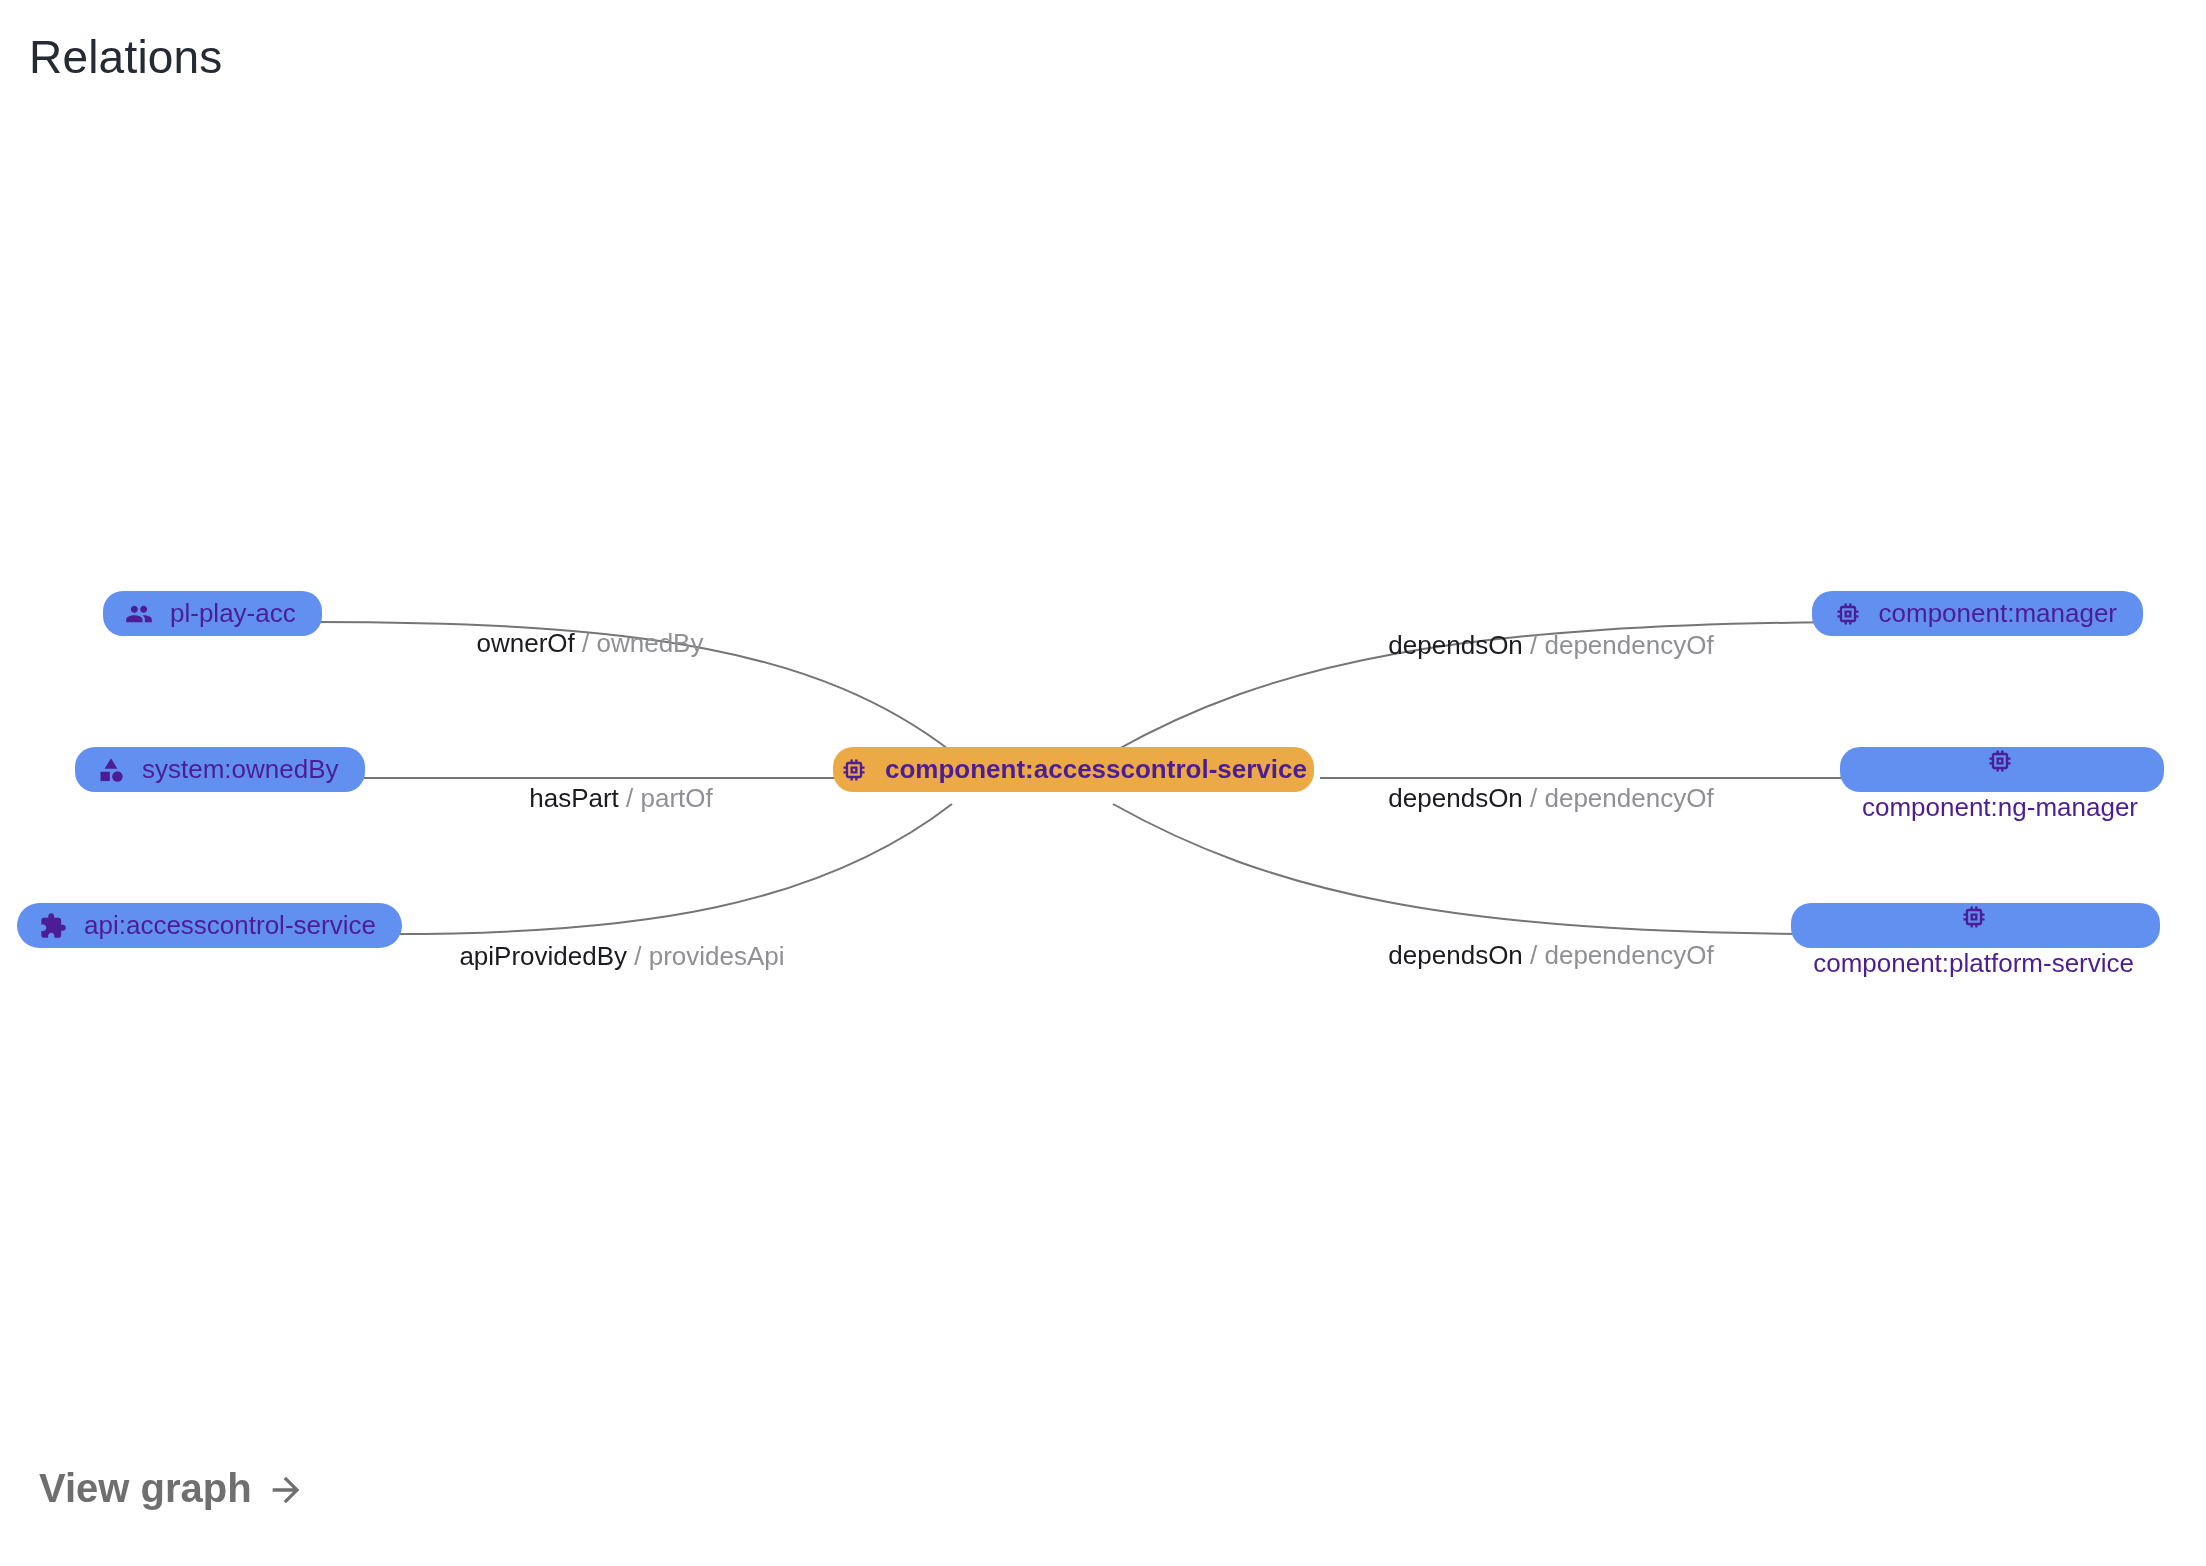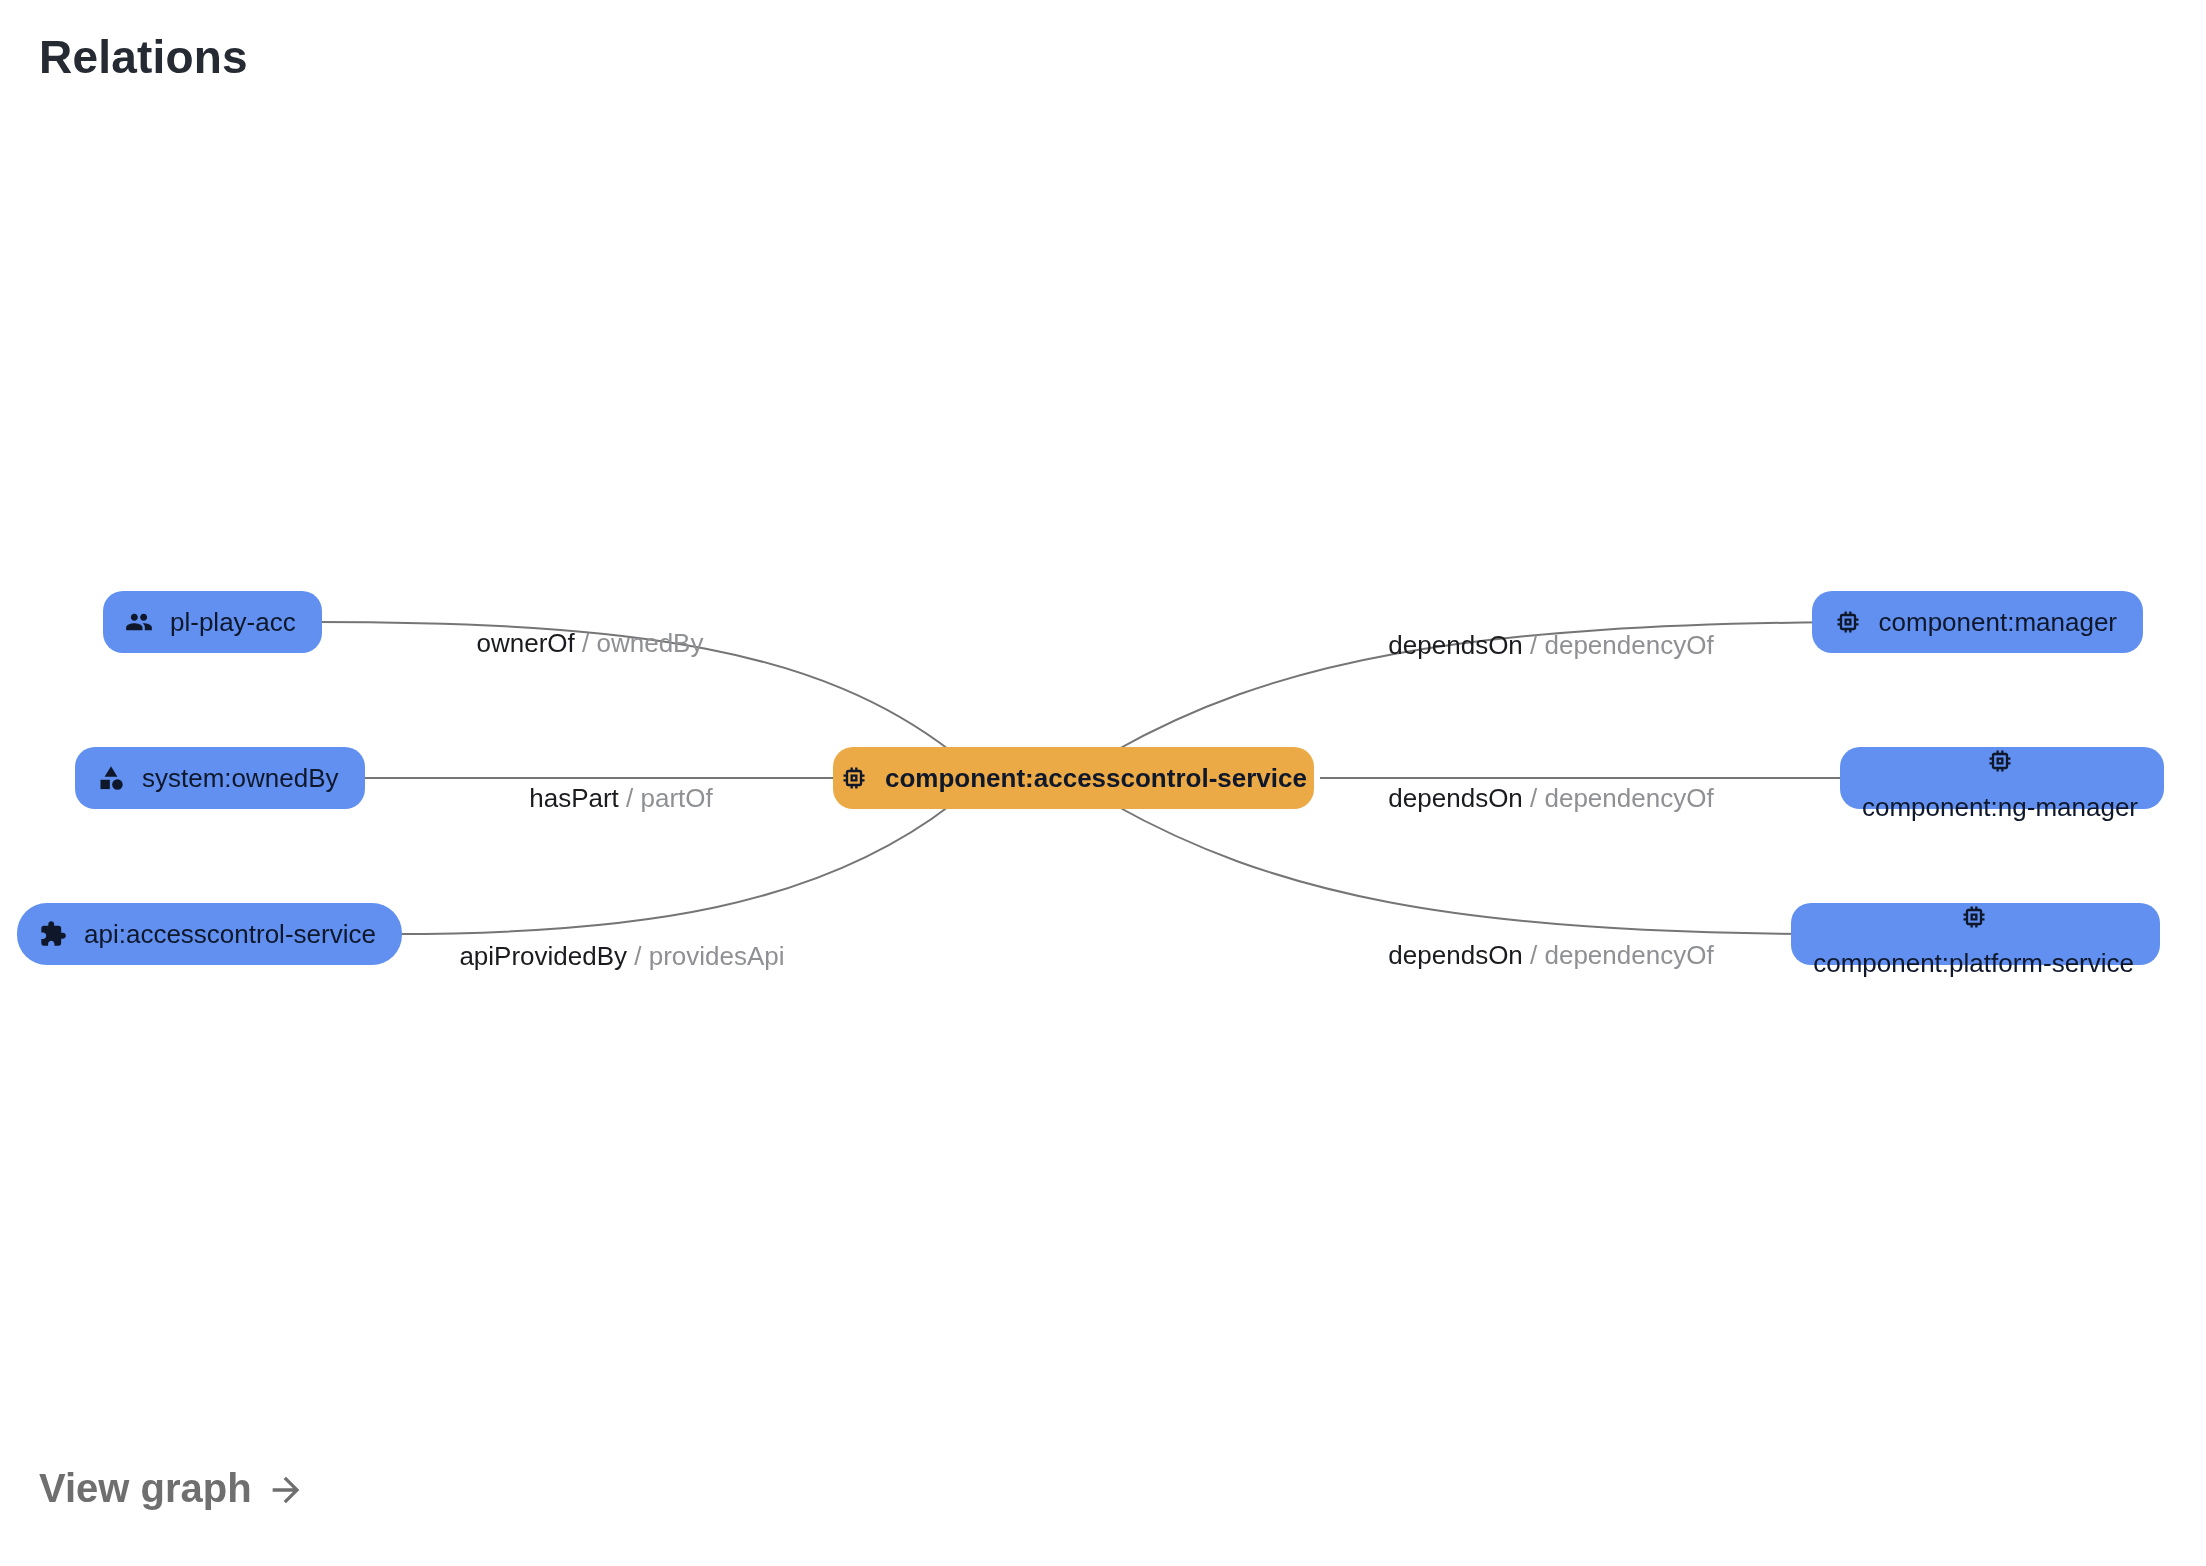--- a/index.html
+++ b/index.html
@@ -1,37 +1,37 @@
 <!DOCTYPE html>
 <html><head>
 <meta charset="utf-8">
 <style>
   * { box-sizing: border-box; margin: 0; padding: 0; }
   html, body { width: 2206px; height: 1566px; background: #ffffff; overflow: hidden;
     font-family: "Liberation Sans", "DejaVu Sans", sans-serif; }
   #app { position: relative; width: 2206px; height: 1566px; background: #ffffff; }
 
   .card-title {
-    position: absolute; left: 39px; top: 30px;
-    font-size: 46px; font-weight: 700; color: #252a33; letter-spacing: 0.2px;
+    position: absolute; left: 29px; top: 30px;
+    font-size: 46px; font-weight: 400; color: #252a33; letter-spacing: 0.2px;
   }
 
   #edge-layer { position: absolute; left: 0; top: 0; width: 2206px; height: 1566px; z-index: 1; }
   #edge-layer path { fill: none; stroke: #757575; stroke-width: 2px; }
 
   .edge-label {
     position: absolute; z-index: 2; transform: translate(-50%, -50%);
     font-size: 26px; white-space: nowrap; color: #1a1b1e;
   }
   .edge-label .inv { color: #8f9094; }
 
   .node {
-    position: absolute; z-index: 3; height: 62px; border-radius: 20px;
+    position: absolute; z-index: 3; height: 45px; border-radius: 20px;
     display: inline-flex; align-items: center; gap: 17px;
-    padding: 0 26px 0 22px; color: #0f172a; font-size: 26px; white-space: nowrap;
+    padding: 0 26px 0 22px; color: #4c1d95; font-size: 26px; white-space: nowrap;
     cursor: pointer;
   }
   .node.blue { background: #6190f0; }
   .node.orange { background: #ecaa46; font-weight: 700; padding: 0 7px; }
   .node .nicon { width: 28px; height: 28px; flex: 0 0 auto; display: inline-flex; }
   .node .nicon svg { width: 100%; height: 100%; }
 
   .view-graph {
     position: absolute; left: 39px; top: 1466px; z-index: 3;
     display: inline-flex; align-items: center; gap: 14px;

